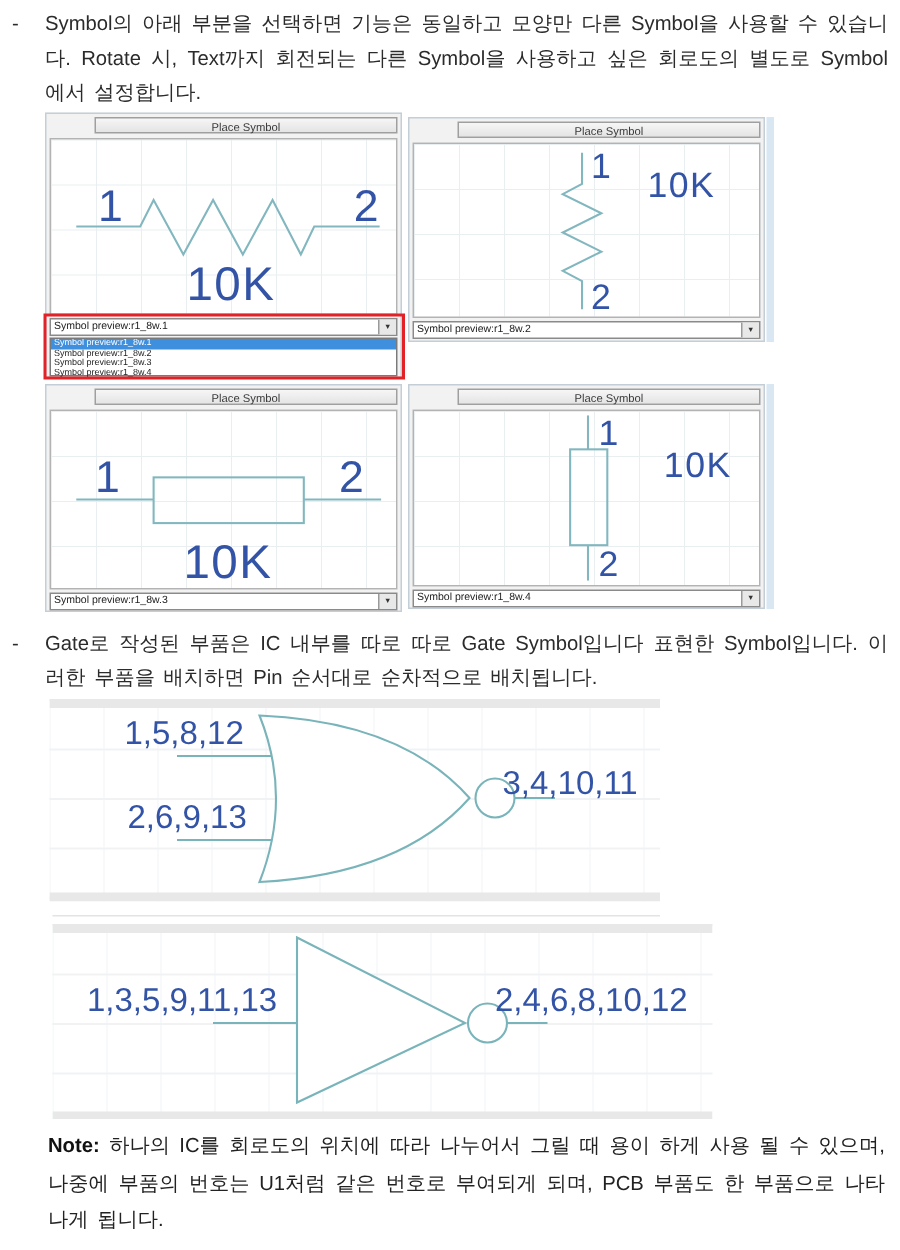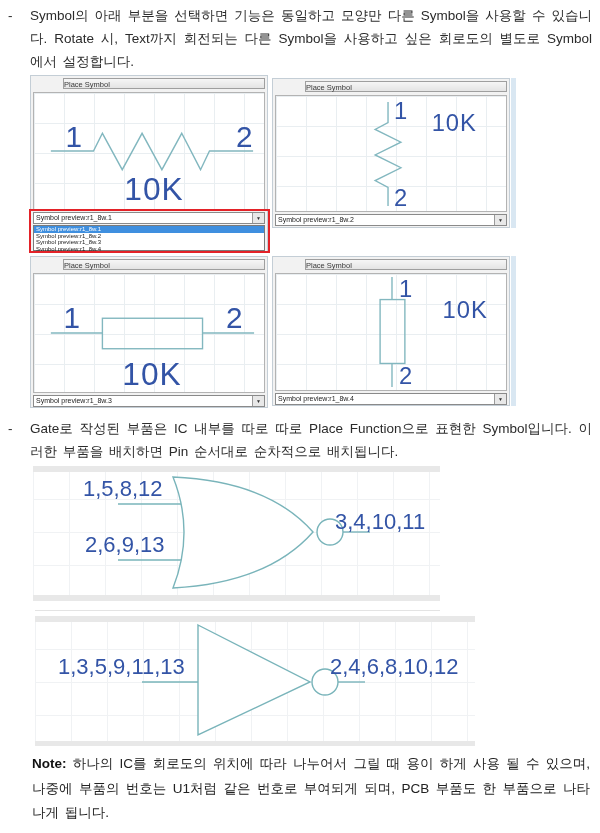--- a/index.html
+++ b/index.html
@@ -13,21 +13,21 @@
   .dash{position:absolute;left:8px;width:16px;font-size:13.5px;line-height:23px;color:#2b2b2b;}
   .para{position:absolute;left:30px;width:562px;font-size:13.5px;line-height:23px;
         text-align:justify;word-spacing:2px;color:#2b2b2b;}
   .note{position:absolute;left:32px;width:558px;font-size:13.5px;line-height:24.5px;
         text-align:justify;word-spacing:2px;color:#222;}
   .note-label{font-weight:bold;color:#111;}
   
   .psw{position:absolute;background:#f2f2f2;border:1px solid #c4ced6;box-sizing:border-box;}
   .psw-title{position:absolute;left:2px;right:2px;top:2px;height:11px;
     background:linear-gradient(#f6f6f6,#e4e4e4);border:1px solid #9f9f9f;
-    font-size:7.5px;line-height:11px;text-align:left;color:#3a3a3a;box-sizing:border-box;margin-left:30px;}
+    font-size:7.5px;line-height:11px;text-align:center;color:#3a3a3a;box-sizing:border-box;margin-left:30px;}
   .psw-canvas{position:absolute;left:2px;right:2px;background:#ffffff;border:1px solid #b3b3b3;
     box-sizing:border-box;overflow:hidden;}
   .grid{
     background-color:#fff;
     background-image:linear-gradient(to right,#e9eef1 1px,transparent 1px),
                      linear-gradient(to bottom,#e9eef1 1px,transparent 1px);
     background-size:30px 30px;}
   .combo{position:absolute;left:2px;right:2px;height:12px;background:#fff;
     border:1px solid #8a8a8a;box-sizing:border-box;}
   .combo-text{position:absolute;left:2px;top:0;font-size:7px;line-height:10px;color:#222;white-space:nowrap;}
@@ -135,21 +135,21 @@
       </svg>
     </div>
     <div class="combo" style="top:136px;">
       <span class="combo-text">Symbol preview:r1_8w.4</span>
       <span class="combo-btn">▼</span>
     </div>
   </div>
   <div class="frame-edge" style="left:511px;top:256px;height:150px;"></div>
 
   <span class="dash" style="top:417px">-</span>
-  <div class="para" style="top:417px">Gate로 작성된 부품은 IC 내부를 따로 따로 Place Function으로 표현한 Symbol입니다. 이러한 부품을 배치하면 Pin 순서대로 순차적으로 배치됩니다.</div>
+  <div class="para" style="top:417px">Gate로 작성된 부품은 IC 내부를 따로 따로 Gate Symbol입니다 표현한 Symbol입니다. 이러한 부품을 배치하면 Pin 순서대로 순차적으로 배치됩니다.</div>
 
   <div class="strip" style="left:33px;top:466px;width:407px;height:135px;">
     <div class="band" style="top:0;"></div>
     <div class="band" style="bottom:0;"></div>
     <svg width="100%" height="100%" viewBox="0 0 407 135" preserveAspectRatio="none" style="position:absolute;left:0;top:0;">
       <line class="symfill" x1="85" y1="38" x2="148" y2="38"></line>
       <line class="symfill" x1="85" y1="94" x2="148" y2="94"></line>
       <path class="symfill" d="M140,11 Q235,15 280,66 Q235,117 140,122 Q162,66 140,11 Z"></path>
       <circle class="symfill" cx="297" cy="66" r="13"></circle>
       <line class="symfill" x1="310" y1="66" x2="337" y2="66"></line>

